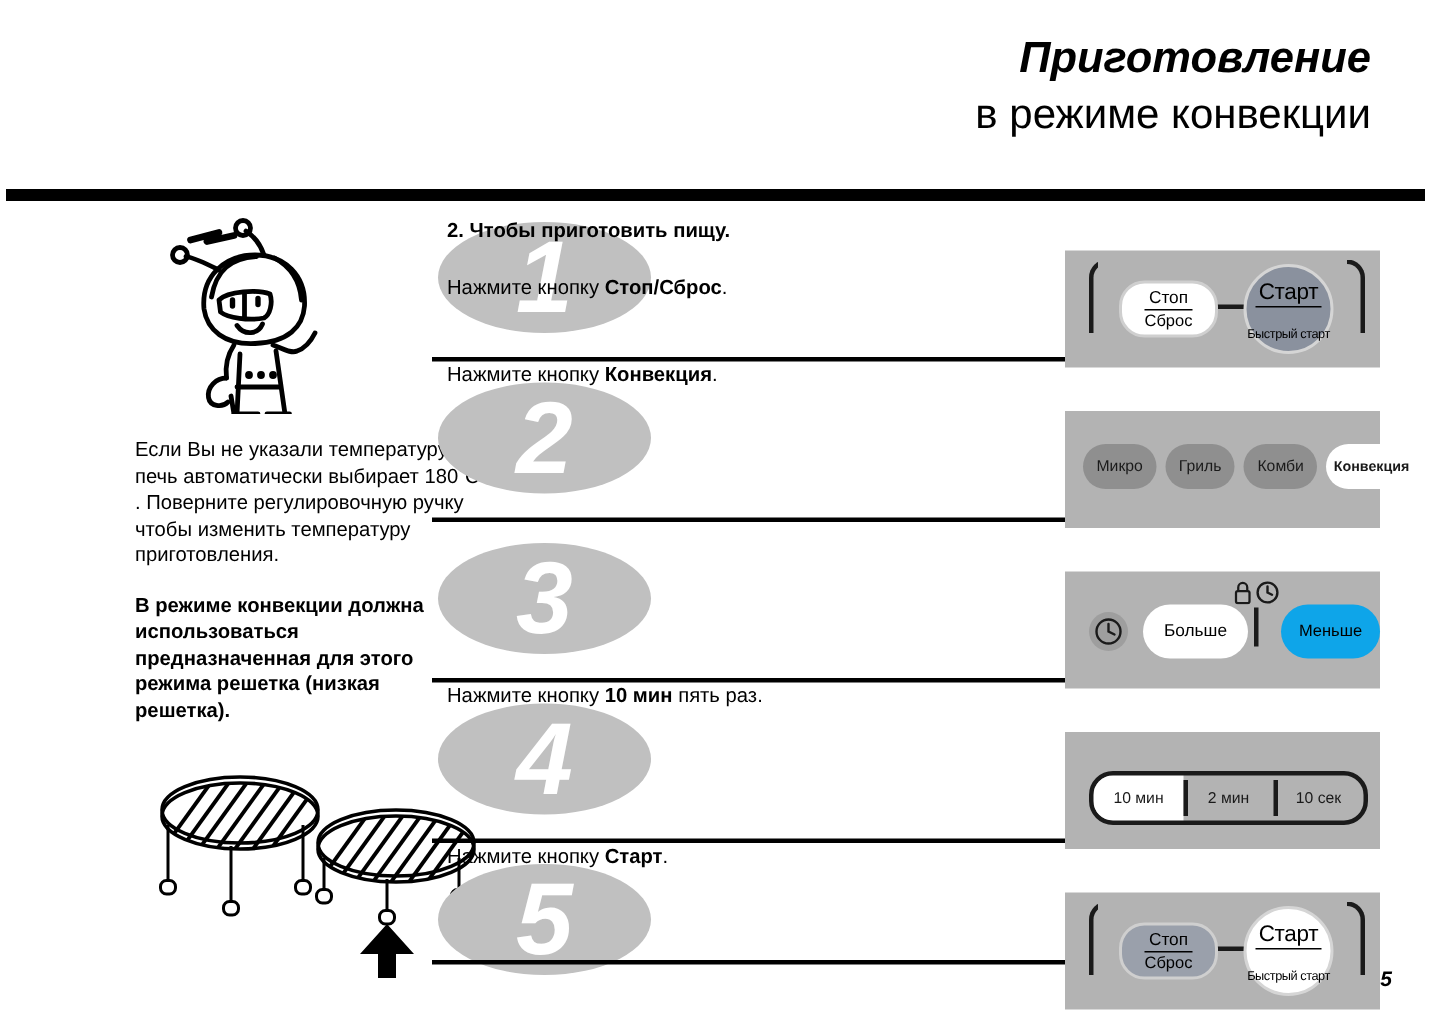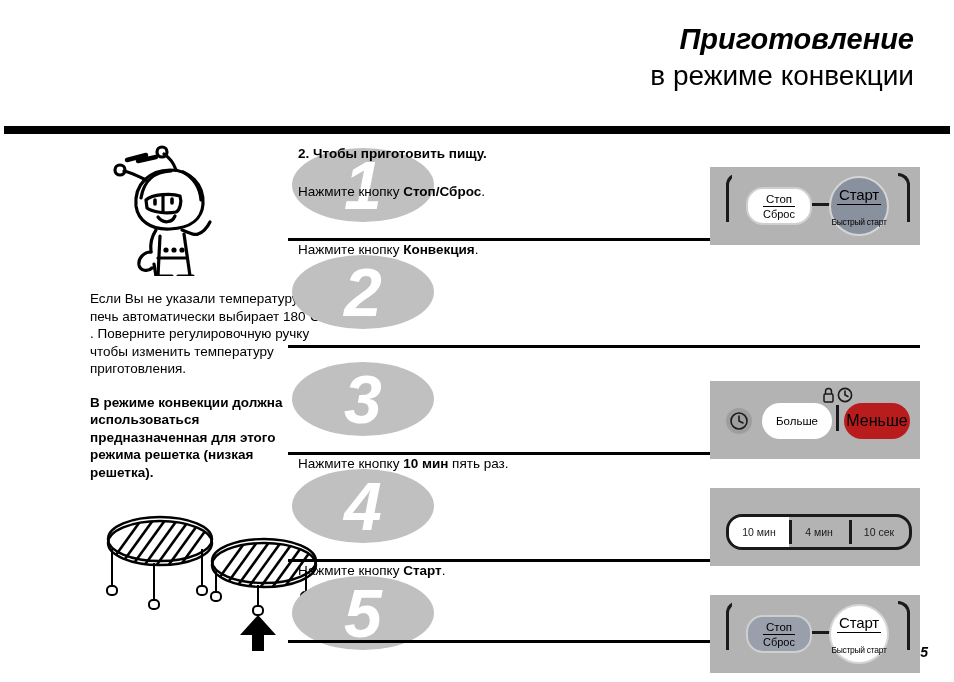--- a/index.html
+++ b/index.html
@@ -282,30 +282,30 @@
     height: 36px;
     border-radius: 18px;
     background: #ffffff;
     display: flex;
     align-items: center;
     justify-content: center;
     font-size: 11.5px;
   }
   .btn-less {
     position: absolute;
-    left: 134px;
+    left: 144px;
     top: 22px;
     width: 66px;
     height: 36px;
     border-radius: 18px;
-    background: #b91c1c;
-    display: flex;
-    align-items: center;
-    justify-content: center;
-    font-size: 16px;
+    background: #0ea5e9;
+    display: flex;
+    align-items: center;
+    justify-content: center;
+    font-size: 11px;
   }
   .divider-v {
     position: absolute;
     left: 126px;
     top: 24px;
     width: 3px;
     height: 26px;
     background: #1a1a1a;
   }
   .icon-pair {
@@ -521,20 +521,28 @@
     </div>
 
     <div class="step-row">
       <div class="step-ghost">
         <span>2</span>
       </div>
       <div class="step-text t-top">
         <span>Нажмите кнопку </span><b class="k">Конвекция</b><span>.</span>
       </div>
 
+      <div class="panel">
+        <div class="mode-row">
+          <div class="mode-btn">Микро</div>
+          <div class="mode-btn">Гриль</div>
+          <div class="mode-btn">Комби</div>
+          <div class="mode-btn active">Конвекция</div>
+        </div>
+      </div>
     </div>
 
     <div class="step-row">
       <div class="step-ghost">
         <span>3</span>
       </div>
 
       <div class="panel">
         <div class="clock-left">
           <svg width="20" height="20" viewBox="0 0 20 20">
@@ -562,21 +570,21 @@
       <div class="step-ghost">
         <span>4</span>
       </div>
       <div class="step-text t-top">
         <span>Нажмите кнопку </span><b class="k">10 мин</b><span> пять раз.</span>
       </div>
 
       <div class="panel">
         <div class="time-pill">
           <div class="time-seg active">10 мин</div>
-          <div class="time-seg">4 мин</div>
+          <div class="time-seg">2 мин</div>
           <div class="time-seg">10 сек</div>
         </div>
       </div>
     </div>
 
     <div class="step-row" style="border-bottom:none;">
       <div class="step-ghost">
         <span>5</span>
       </div>
       <div class="step-text t-top">

